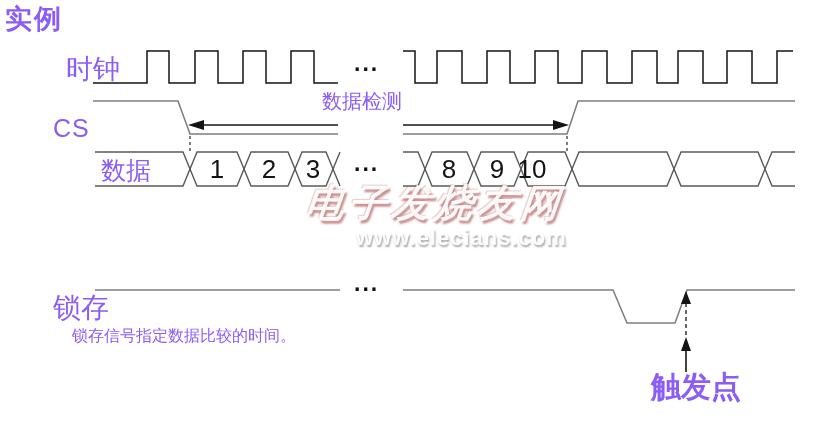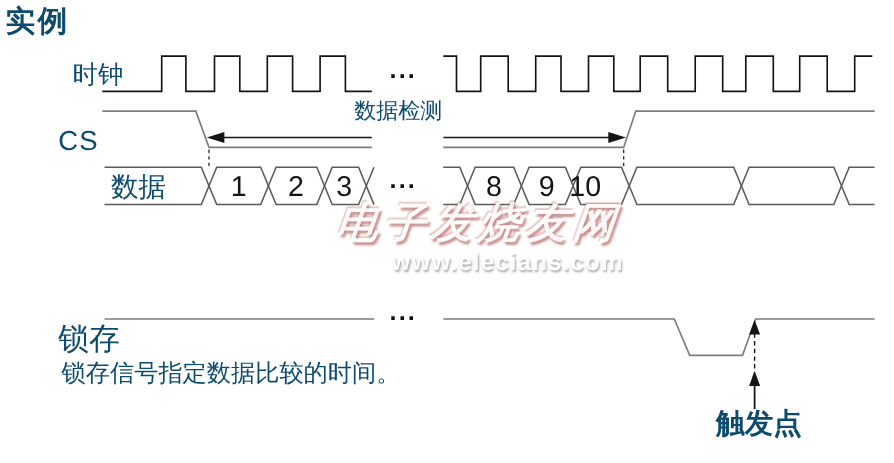--- a/index.html
+++ b/index.html
@@ -1,28 +1,28 @@
 <!DOCTYPE html>
 <html><head>
 <meta charset="utf-8">
 <style>
   html,body{margin:0;padding:0;background:#ffffff;}
   .canvas{
     position:relative;width:813px;height:421px;background:#ffffff;overflow:hidden;
     font-family:"Liberation Sans","DejaVu Sans",sans-serif;color:#111;
   }
-  .lbl{position:absolute;white-space:nowrap;line-height:1;color:#0c4a6e;}
+  .lbl{position:absolute;white-space:nowrap;line-height:1;color:#8b5cf6;}
   .title{left:5px;top:6px;font-size:27px;font-weight:bold;letter-spacing:2px;}
-  .clock-label{left:66px;top:56px;font-size:23px;}
+  .clock-label{left:66px;top:56px;font-size:27px;}
   .cs-label{left:53px;top:104px;font-size:25px;letter-spacing:1px;margin-top:12px;}
   .data-label{left:53px;top:158px;font-size:25px;margin-left:48px;}
   .latch-label{left:53px;top:294px;font-size:28px;text-align:right;}
-  .caption{left:56px;top:328px;font-size:22px;}
+  .caption{left:72px;top:328px;font-size:16px;}
   .detect-label{left:322px;top:93px;font-size:20px;font-family:Liberation Mono, monospace;}
-  .trigger-label{left:651px;top:372px;font-size:26px;font-weight:bold;}
+  .trigger-label{left:651px;top:372px;font-size:30px;font-weight:bold;}
   .ellipsis{position:absolute;font-size:23px;font-weight:bold;letter-spacing:2px;color:#111;line-height:1;}
   .ell-clock{left:354px;top:52px;}
   .ell-data{left:354px;top:152px;}
   .ell-latch{left:354px;top:272px;}
   .cell-num{position:absolute;top:156px;font-size:26px;line-height:1;color:#141414;transform:translateX(-50%);}
   #wave-svg{position:absolute;left:0;top:0;}
   .wm-brand{
     position:absolute;left:306px;top:183px;font-size:38px;font-weight:bold;font-style:italic;
     letter-spacing:5px;line-height:1.1;color:rgba(255,255,255,0.92);
     text-shadow:2px 3px 2px rgba(186,108,108,0.75),-1px -1px 1px rgba(186,108,108,0.35);

